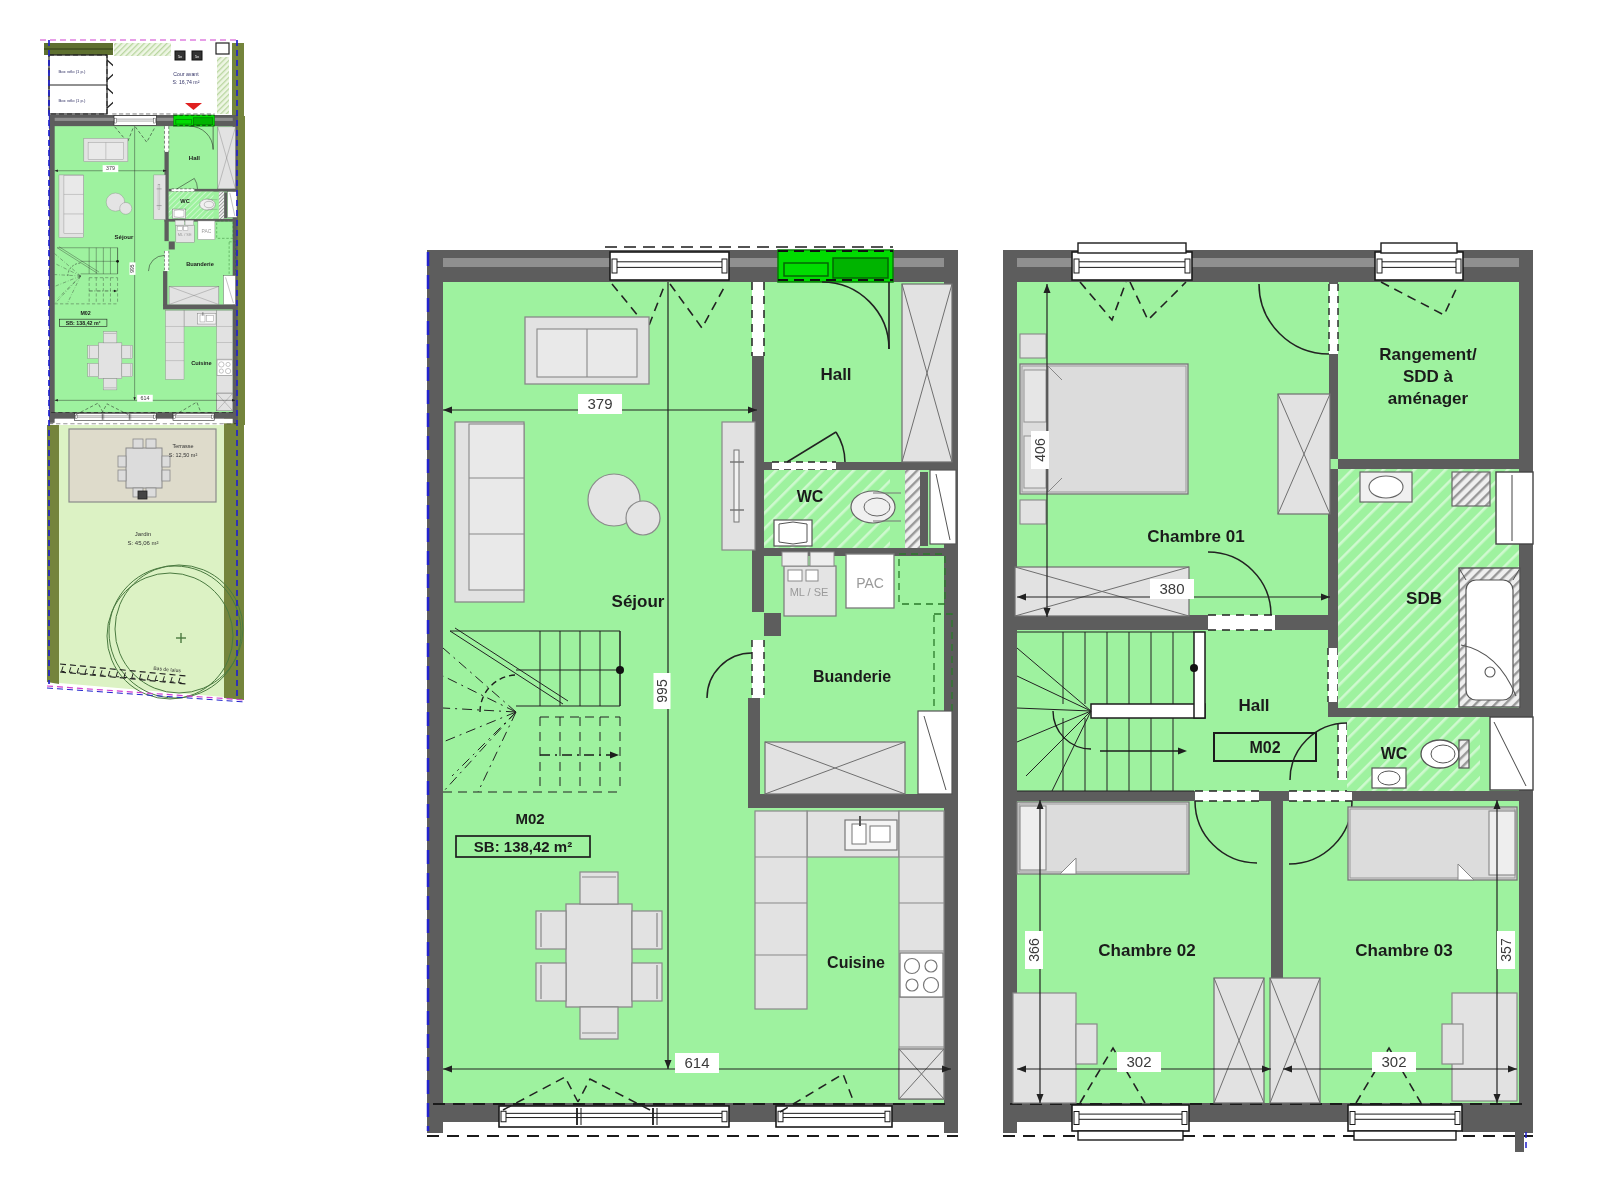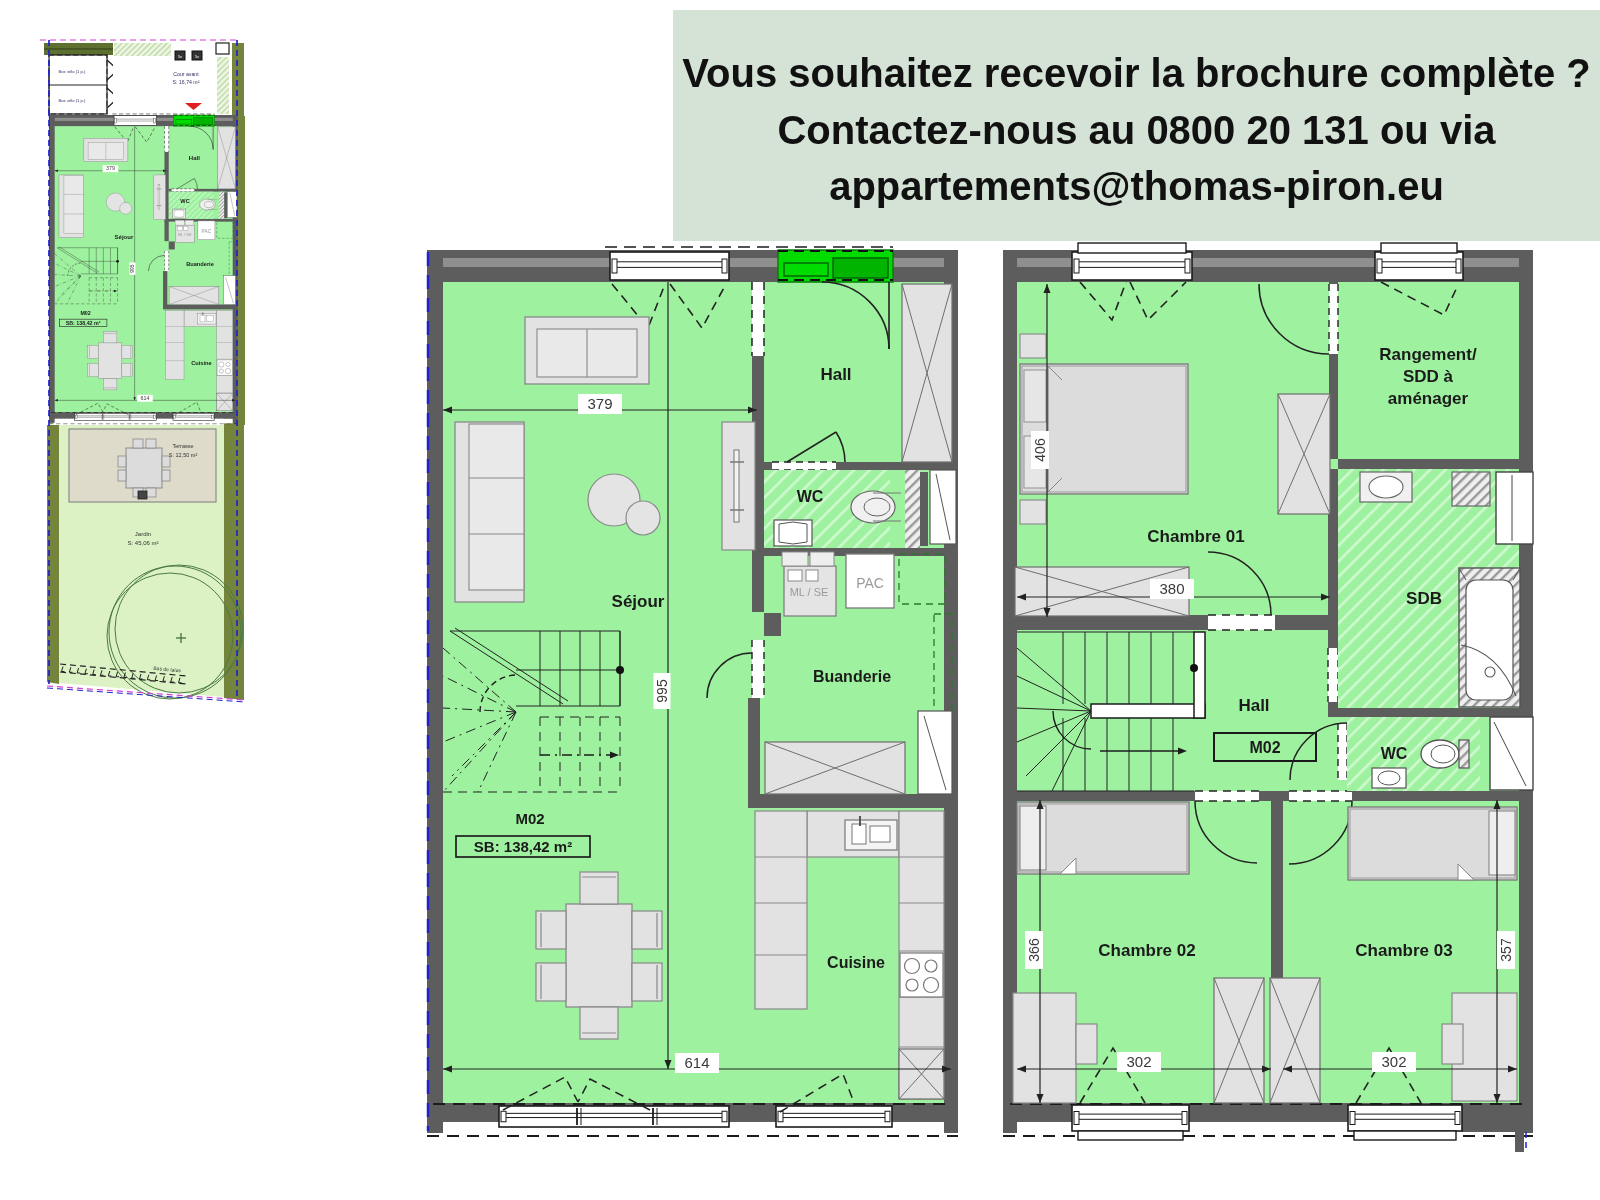--- a/index.html
+++ b/index.html
@@ -6,23 +6,20 @@
 *{font-family:"Liberation Sans",sans-serif;}
 #page{position:relative;width:1600px;height:1200px;background:#fff;}
 #banner{position:absolute;left:673px;top:10px;width:927px;height:231px;background:#d4e3d6;}
 #banner .t{text-align:center;font-weight:bold;color:#111;font-size:40px;line-height:56.5px;padding-top:35px;letter-spacing:0px;}
 svg{position:absolute;left:0;top:0;}
 </style>
 </head>
 <body>
 <div id="page">
 
-<div id="banner">
-      <div class="t">Vous souhaitez recevoir la brochure complète&nbsp;?<br>Contactez-nous au 0800 20 131 ou via<br>appartements@thomas-piron.eu</div>
-    </div>
 <svg width="1600" height="1200" viewBox="0 0 1600 1200">
 <defs>
 <pattern id="hatch" width="11" height="11" patternTransform="rotate(45)" patternUnits="userSpaceOnUse">
 <rect width="11" height="11" fill="#9ef29f"></rect>
           <rect width="2.6" height="11" fill="#ffffff" opacity="0.5"></rect>
 </pattern>
 <pattern id="hatch2" width="7" height="7" patternTransform="rotate(45)" patternUnits="userSpaceOnUse">
 <rect width="7" height="7" fill="#efefef"></rect>
           <rect width="2.4" height="7" fill="#999"></rect>
 </pattern>

